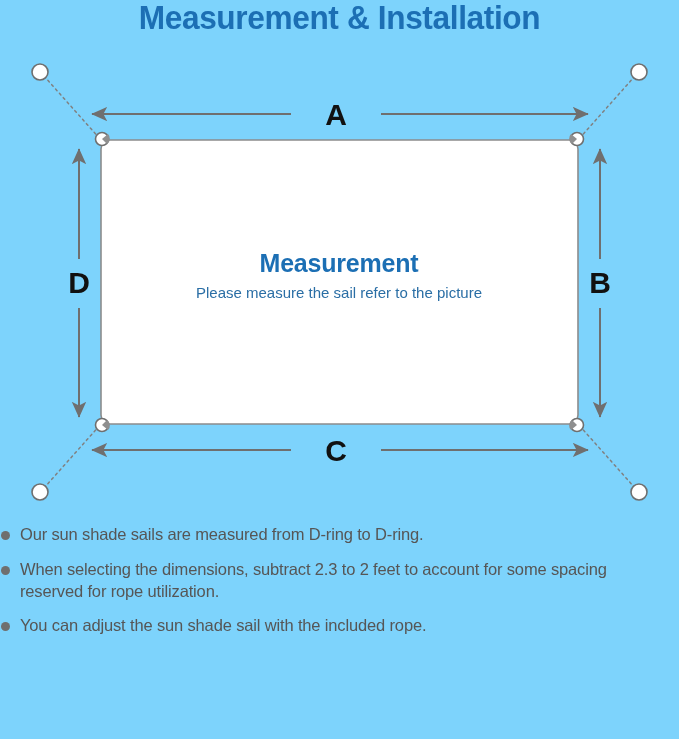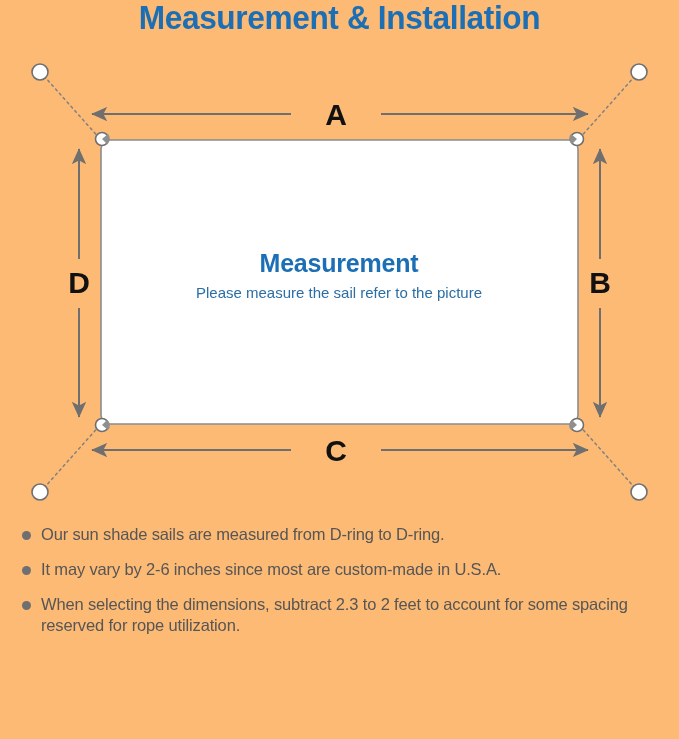--- a/index.html
+++ b/index.html
@@ -12,21 +12,21 @@
     width: 679px;
     height: 739px;
     font-family: "Liberation Sans", sans-serif;
     color: #4a4a4a;
     overflow: hidden;
   }
   #page {
     position: relative;
     width: 679px;
     height: 739px;
-    background: #fdba74;
+    background: #7dd3fc;
   }
 
   
   .title {
     position: absolute;
     left: 0;
     top: -2px;
     width: 679px;
     text-align: center;
     font-size: 34px;
@@ -77,21 +77,21 @@
     top: 524px;
     width: 679px;
     padding: 0;
     margin: 0;
     list-style: none;
   }
   .note-item {
     position: relative;
     display: flex;
     align-items: flex-start;
-    padding: 0 14px 0 22px;
+    padding: 0 14px 0 1px;
     margin-bottom: 13px;
   }
   .note-bullet {
     flex: 0 0 auto;
     width: 9px;
     height: 9px;
     border-radius: 50%;
     background: #6f6f6f;
     margin-top: 7px;
     margin-right: 10px;
@@ -181,21 +181,21 @@
     </svg>
   </div>
 
   <ul class="notes" id="notes-list">
       <li class="note-item">
         <span class="note-bullet" style="background: rgb(111, 111, 111);"></span>
         <span class="note-text" style="color: rgb(86, 86, 86);">Our sun shade sails are measured from D-ring to D-ring.</span>
       </li>
       <li class="note-item">
         <span class="note-bullet" style="background: rgb(111, 111, 111);"></span>
-        <span class="note-text" style="color: rgb(86, 86, 86);">It may vary by 2-6 inches since most are custom-made in U.S.A.</span>
+        <span class="note-text" style="color: rgb(86, 86, 86);">When selecting the dimensions, subtract 2.3 to 2 feet to account for some spacing reserved for rope utilization.</span>
       </li>
       <li class="note-item">
         <span class="note-bullet" style="background: rgb(111, 111, 111);"></span>
-        <span class="note-text" style="color: rgb(86, 86, 86);">When selecting the dimensions, subtract 2.3 to 2 feet to account for some spacing reserved for rope utilization.</span>
+        <span class="note-text" style="color: rgb(86, 86, 86);">You can adjust the sun shade sail with the included rope.</span>
       </li>
     </ul>
 
 </div>
 
 </body></html>

